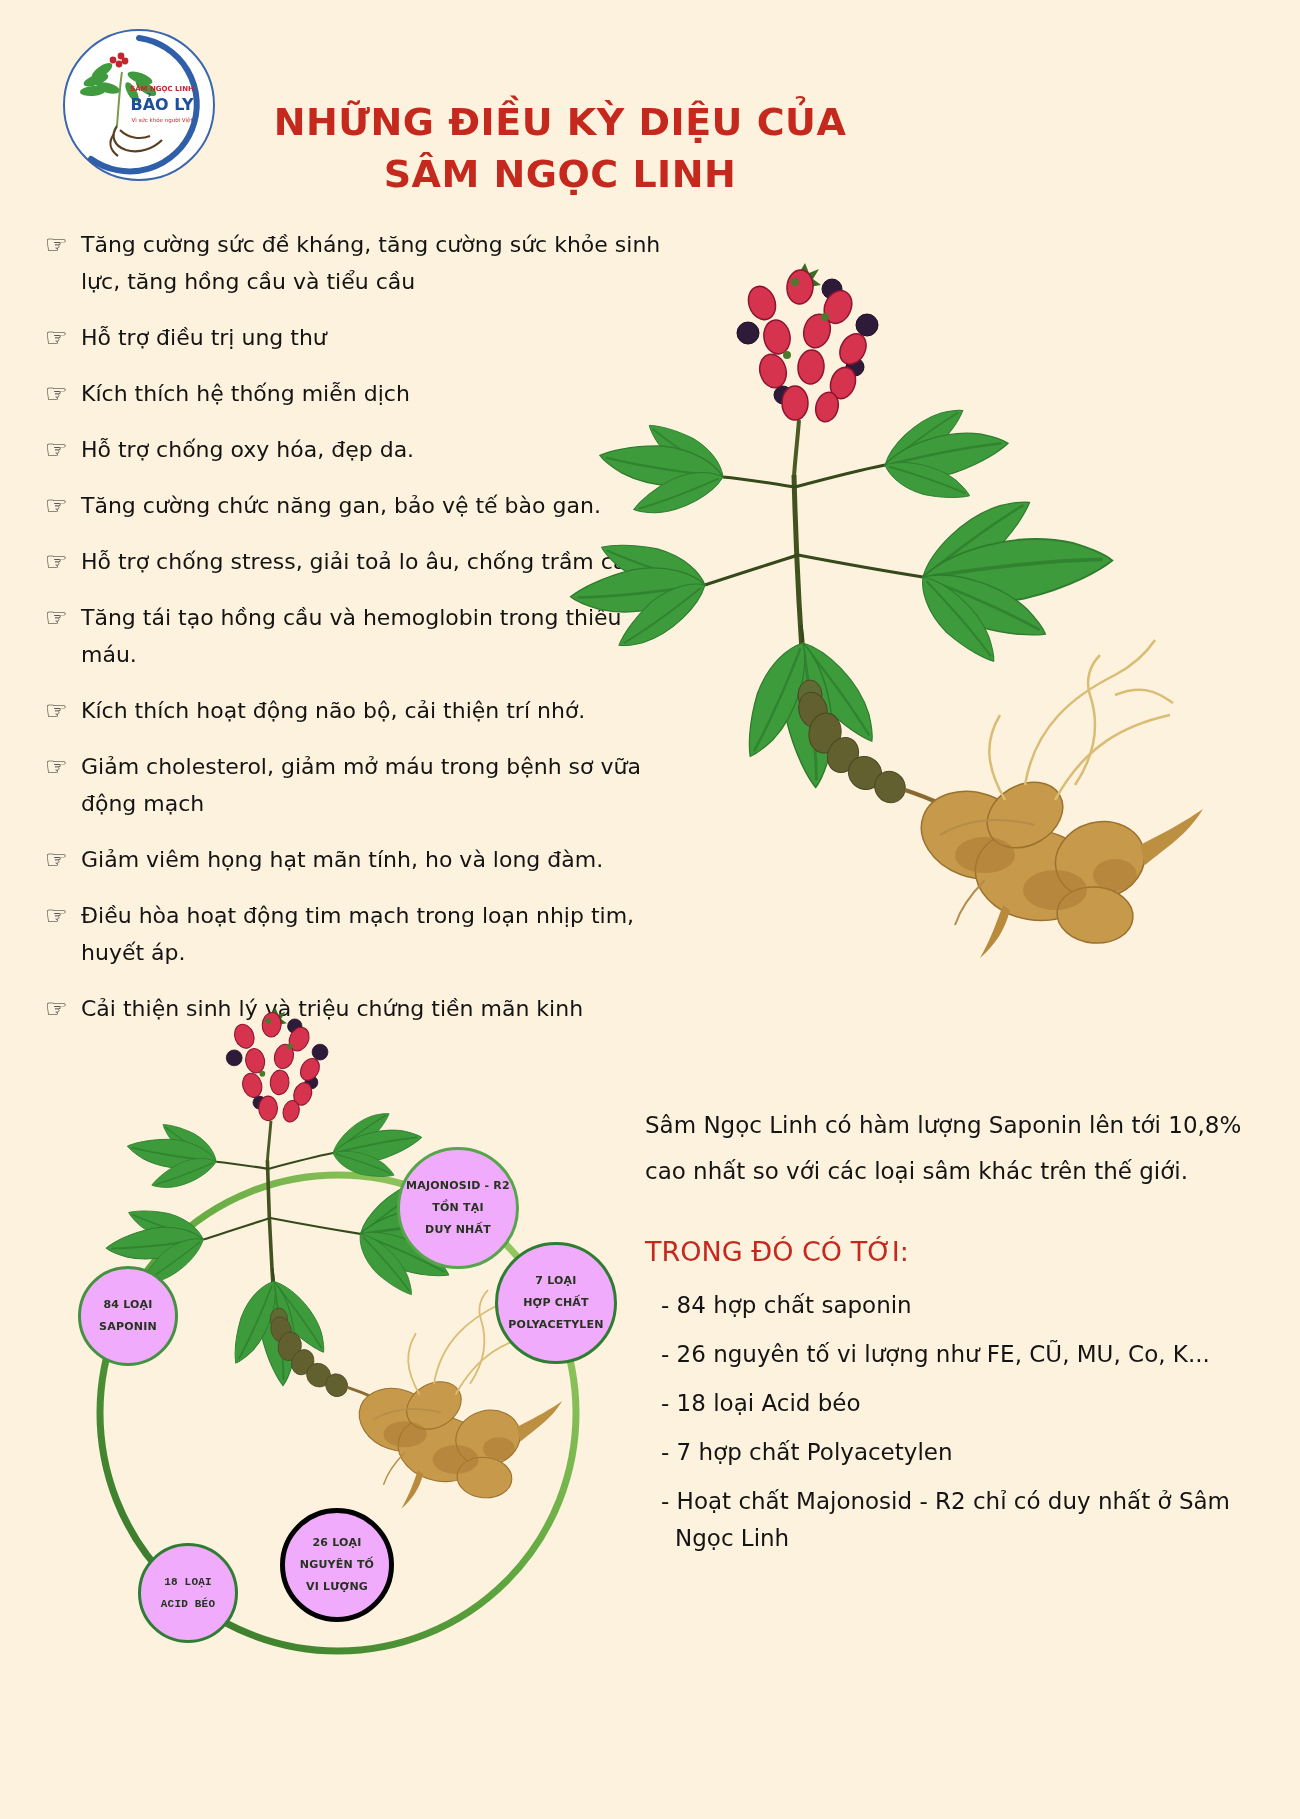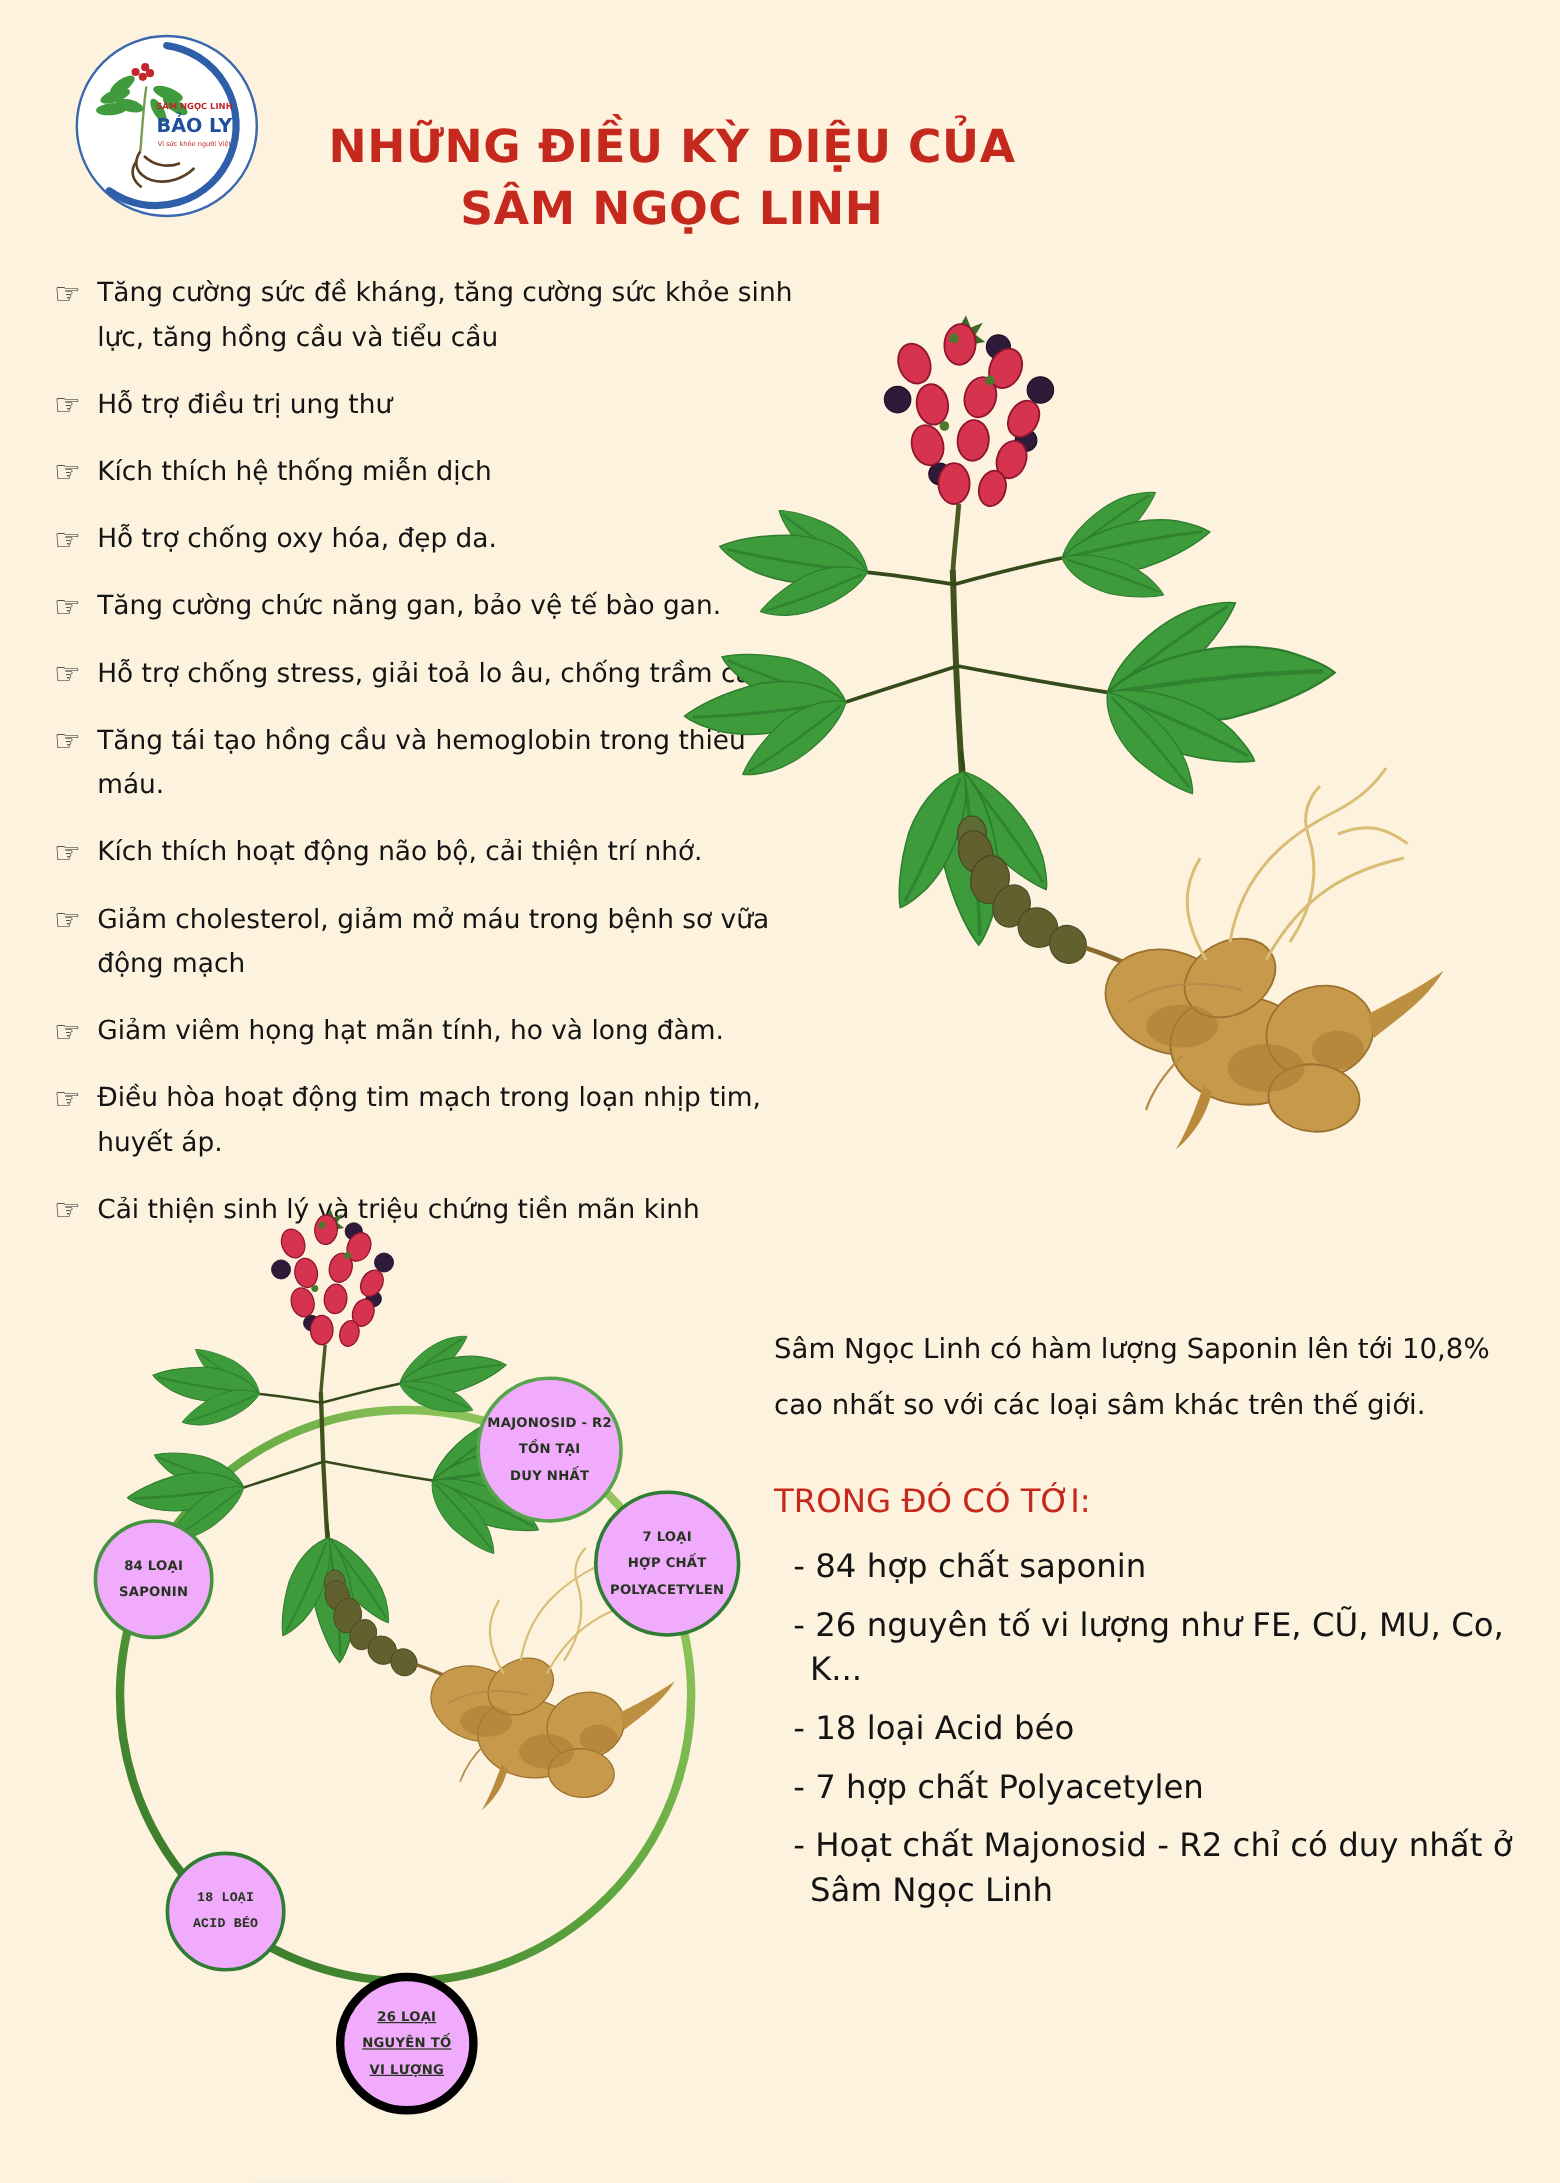--- a/index.html
+++ b/index.html
@@ -45,30 +45,30 @@
     text-align:center;color:#25331f;font-weight:bold;
     font-size:11px;line-height:2.0;letter-spacing:0.2px;
     z-index:5;
   }
   .bubble span{display:block;white-space:nowrap;}
   .bubble-1{left:397px;top:1147px;width:116px;height:116px;border:3px solid #56a44c;}
   .bubble-2{left:495px;top:1242px;width:116px;height:116px;border:3px solid #2e7d32;}
   .bubble-3{left:78px; top:1266px;width:94px; height:94px; border:3px solid #44923f;}
   .bubble-4{left:57px; top:1413px;width:94px; height:94px; border:3px solid #3f8e3b;}
   .bubble-5{left:138px;top:1543px;width:94px; height:94px; border:3px solid #2f7d33;font-family:Liberation Mono, monospace;}
-  .bubble-6{left:280px;top:1644px;width:104px;height:104px;border:7px solid #000000;text-decoration:underline;}
+  .bubble-6{left:280px;top:1508px;width:104px;height:104px;border:5px solid #000000;}
   
   .composition{position:absolute;left:645px;top:1102px;width:618px;color:#141414;}
   .composition .intro{font-size:23px;line-height:46px;}
   .composition .heading{
     color:#c5281c;font-weight:normal;font-size:27px;margin-top:42px;margin-bottom:20px;
   }
   .composition ul{list-style:none;margin:0;padding:0 0 0 16px;}
   .composition li{
-    font-size:27px;line-height:37px;margin-bottom:12px;
+    font-size:23px;line-height:37px;margin-bottom:12px;
     padding-left:14px;text-indent:-14px;
   }
 </style>
 </head>
 <body>
 
 <svg width="0" height="0" style="position:absolute">
   <defs>
     <g id="leafl">
       <path d="M0,0 C16,-13 52,-20 80,-11 C90,-7 97,-3 100,0 C94,4 78,12 52,16 C26,18 8,9 0,0 Z" fill="#3e9b3b" stroke="#2e7d2e" stroke-width="1"></path>

